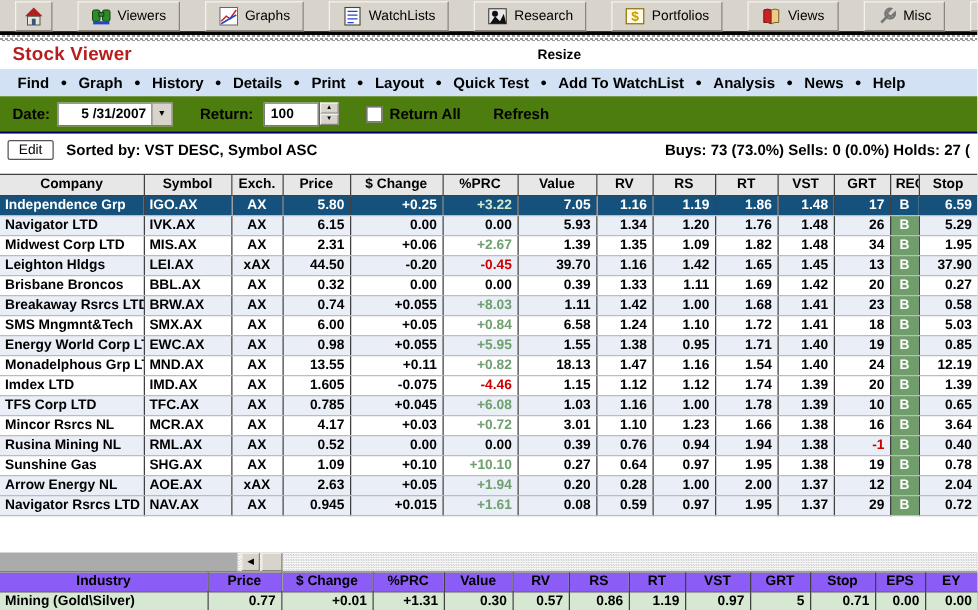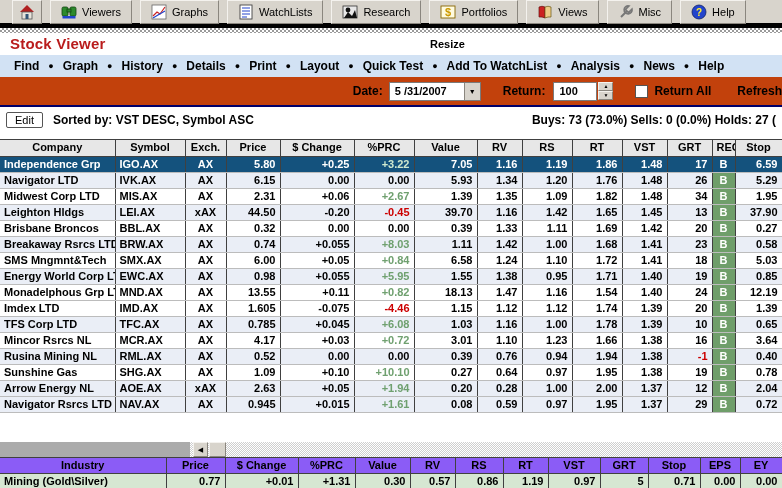--- a/index.html
+++ b/index.html
@@ -1,21 +1,21 @@
 <!DOCTYPE html>
 <html><head>
 <meta charset="utf-8">
 <style>
   * { margin:0; padding:0; box-sizing:border-box; }
   html,body { width:782px; height:488px; overflow:hidden; background:#fff;
     font-family:"Liberation Sans","DejaVu Sans",sans-serif; }
 
   
   .toolbar { height:28px; background:#d8d4cc; display:flex; align-items:center;
-    padding-left:12px; gap:8px; border-bottom:5px solid #000000; }
+    padding-left:12px; gap:20px; border-bottom:3px solid #000000; }
   .tab { height:24px; display:flex; align-items:center; gap:5px; padding:0 10px;
     background:#d8d4cc; border:1px solid; border-color:#f4f2ee #8a867e #8a867e #f4f2ee;
     font-size:11px; color:#000; cursor:default; }
   .tab.home { padding:0 6px; }
   .tab svg { width:16px; height:16px; display:block; }
 
   .checker { height:5px;
     background:repeating-conic-gradient(#9a9a9a 0% 25%, #ffffff 0% 50%);
     background-size:4px 4px; }
 
@@ -25,25 +25,25 @@
     color:#b91c1c; letter-spacing:0.2px; }
   .resize { position:absolute; left:430px; top:5px; font-size:11px; font-weight:bold; color:#000; }
 
   
   .menurow { height:22px; background:#d2e2f4; display:flex; align-items:center;
     padding-left:10px; font-size:12px; font-weight:bold; color:#000; }
   .menu-item { padding:0 4px; cursor:default; }
   .menu-sep { font-size:9px; padding:0 5px; }
 
   
-  .ctrlrow { height:28px; background:#c2410c; display:flex; align-items:center;
-    padding-left:10px; font-size:12px; font-weight:bold; color:#000;justify-content:flex-end; }
+  .ctrlrow { height:28px; background:#4d7c0f; display:flex; align-items:center;
+    padding-left:10px; font-size:12px; font-weight:bold; color:#000; }
   .fld { background:#fff; border:1px solid #7a7a7a; height:19px; display:flex;
     align-items:center; font-size:11px; font-weight:bold; }
-  .datefld { width:92px; margin-left:6px; padding-left:5px; justify-content:space-between; }
+  .datefld { width:92px; margin-left:6px; padding-left:18px; justify-content:space-between; }
   .dropbtn { width:16px; height:17px; background:#d8d4cc;
     border-left:1px solid #8a867e; display:flex; align-items:center; justify-content:center;
     font-size:7px; }
   .retfld { width:44px; margin-left:8px; padding-left:5px; }
   .spin { display:flex; flex-direction:column; margin-left:1px; }
   .spin div { width:15px; height:9px; background:#d8d4cc;
     border:1px solid; border-color:#f4f2ee #8a867e #8a867e #f4f2ee;
     font-size:5px; line-height:7px; text-align:center; }
   .chk { width:13px; height:13px; background:#fff; border:1px solid #555; margin:0 6px 0 22px; }
   .lbl-gap { margin-left:22px; }

